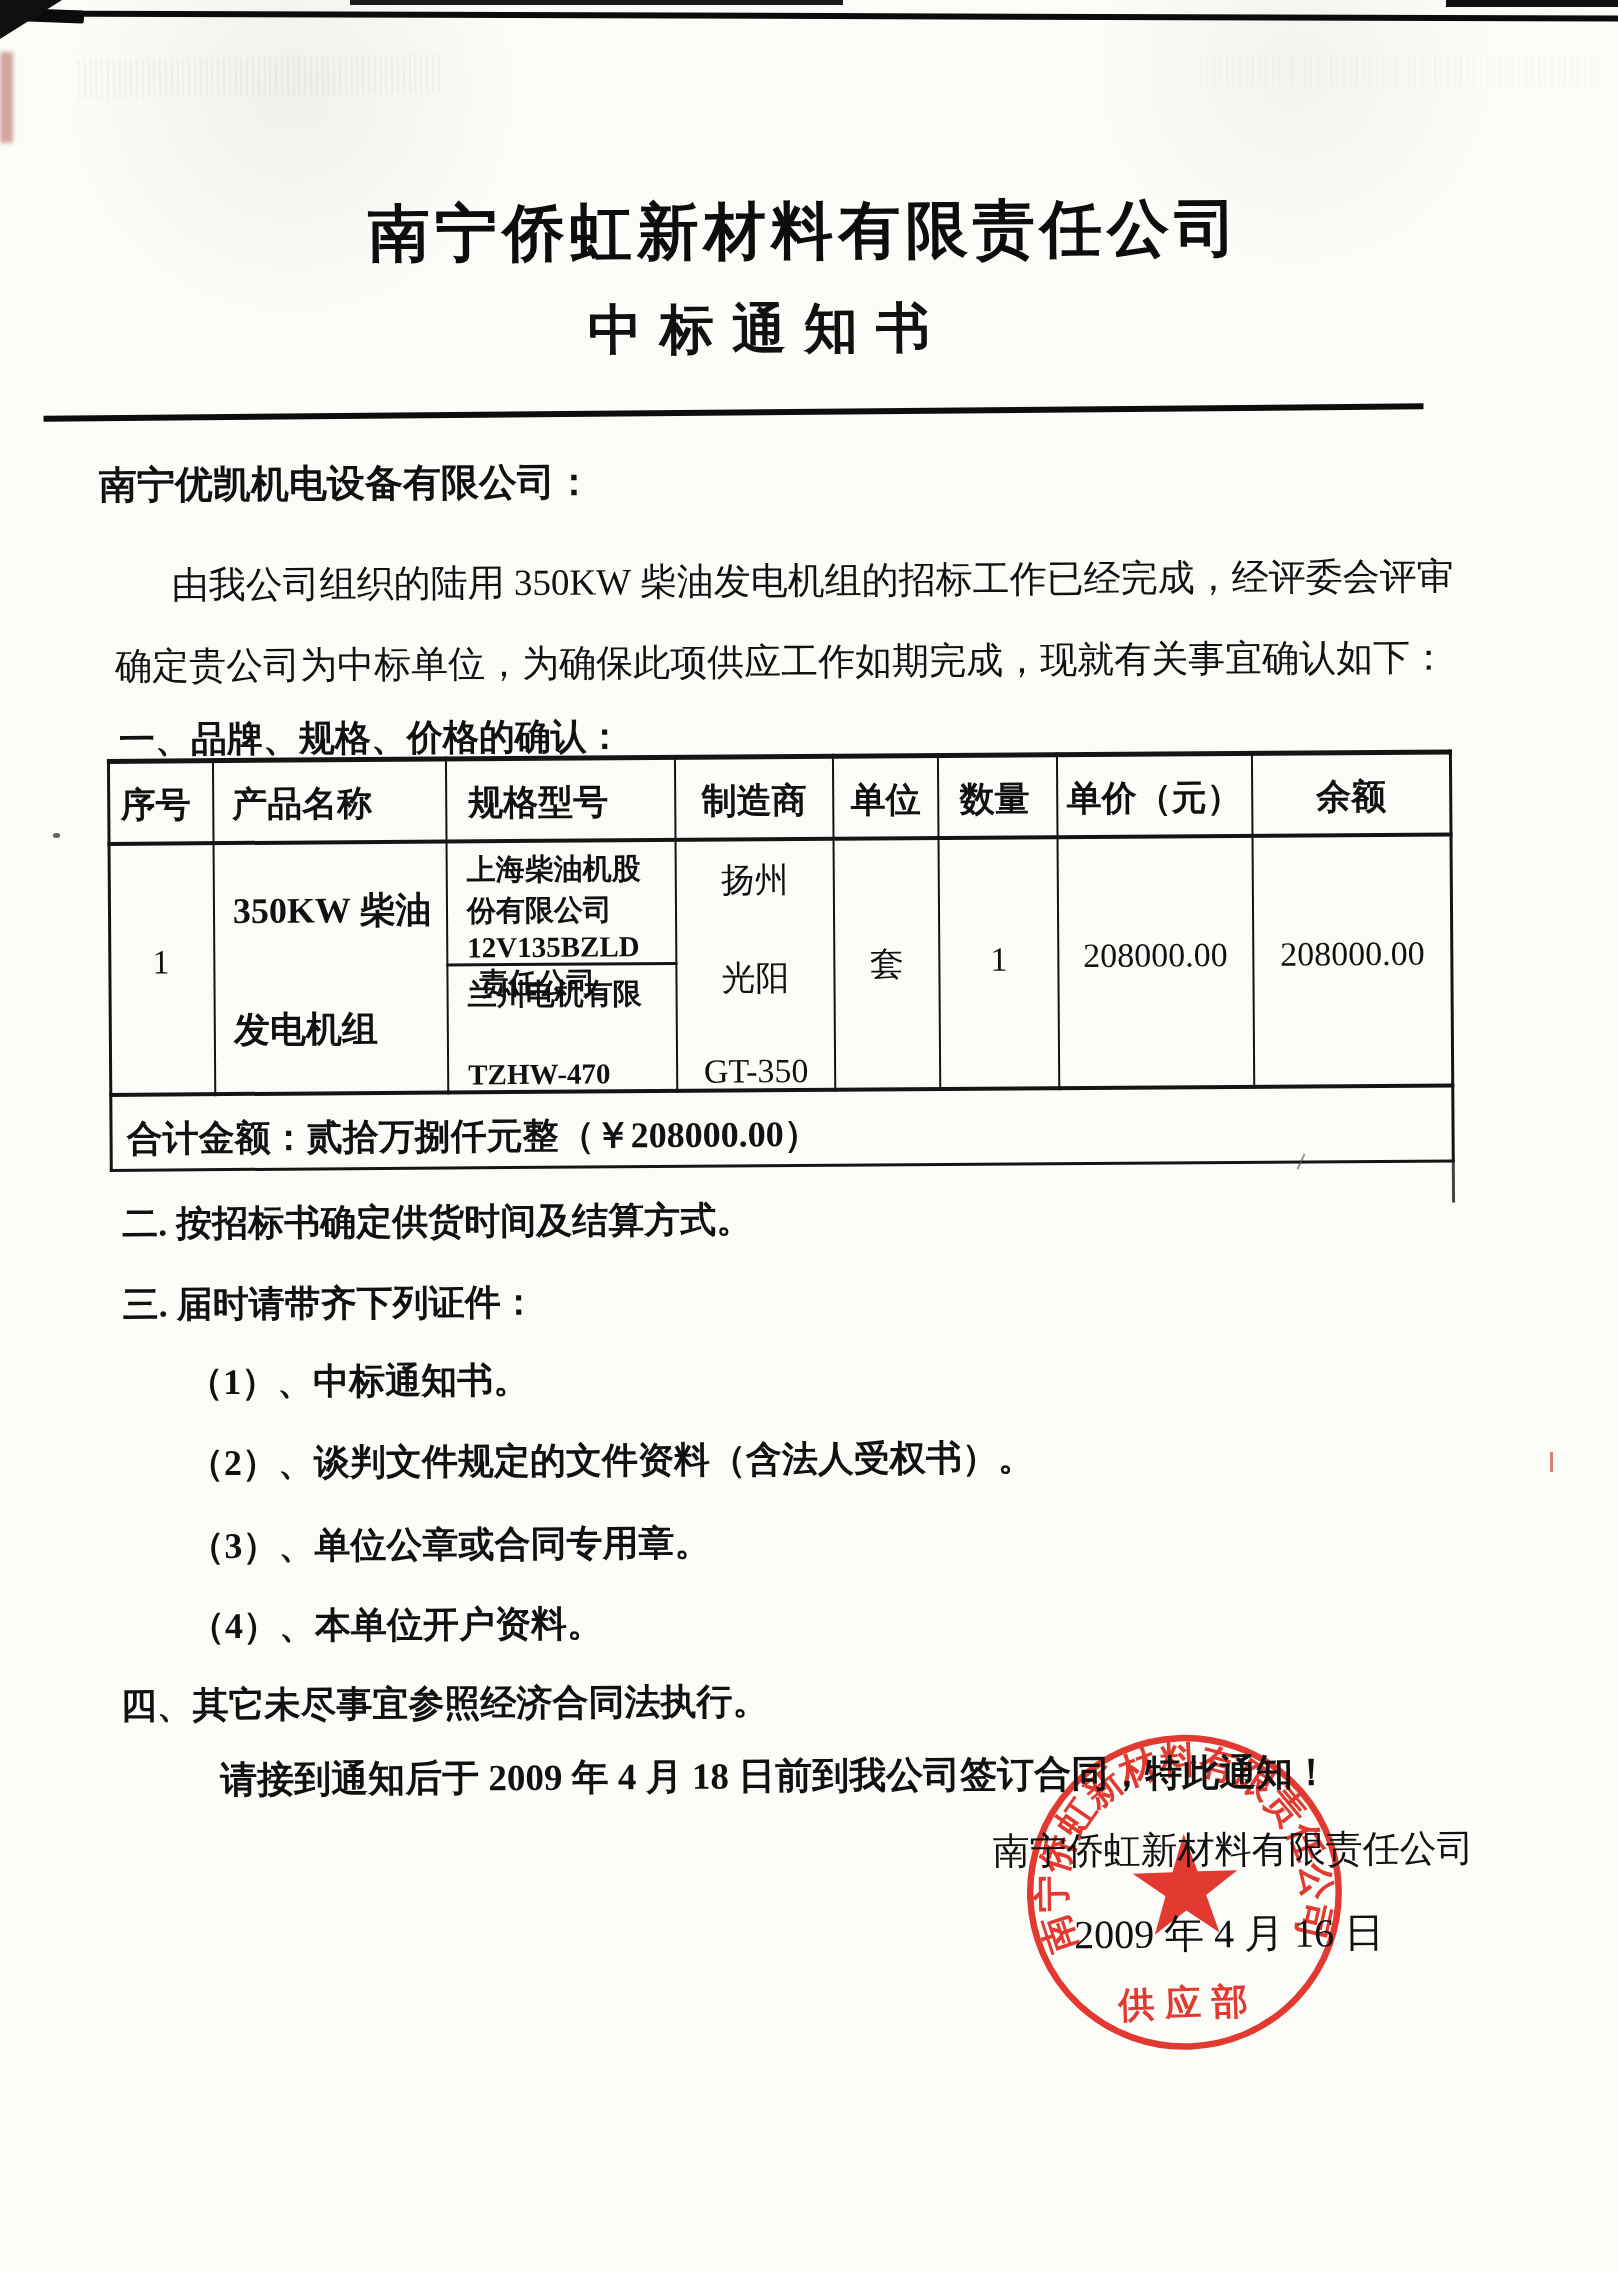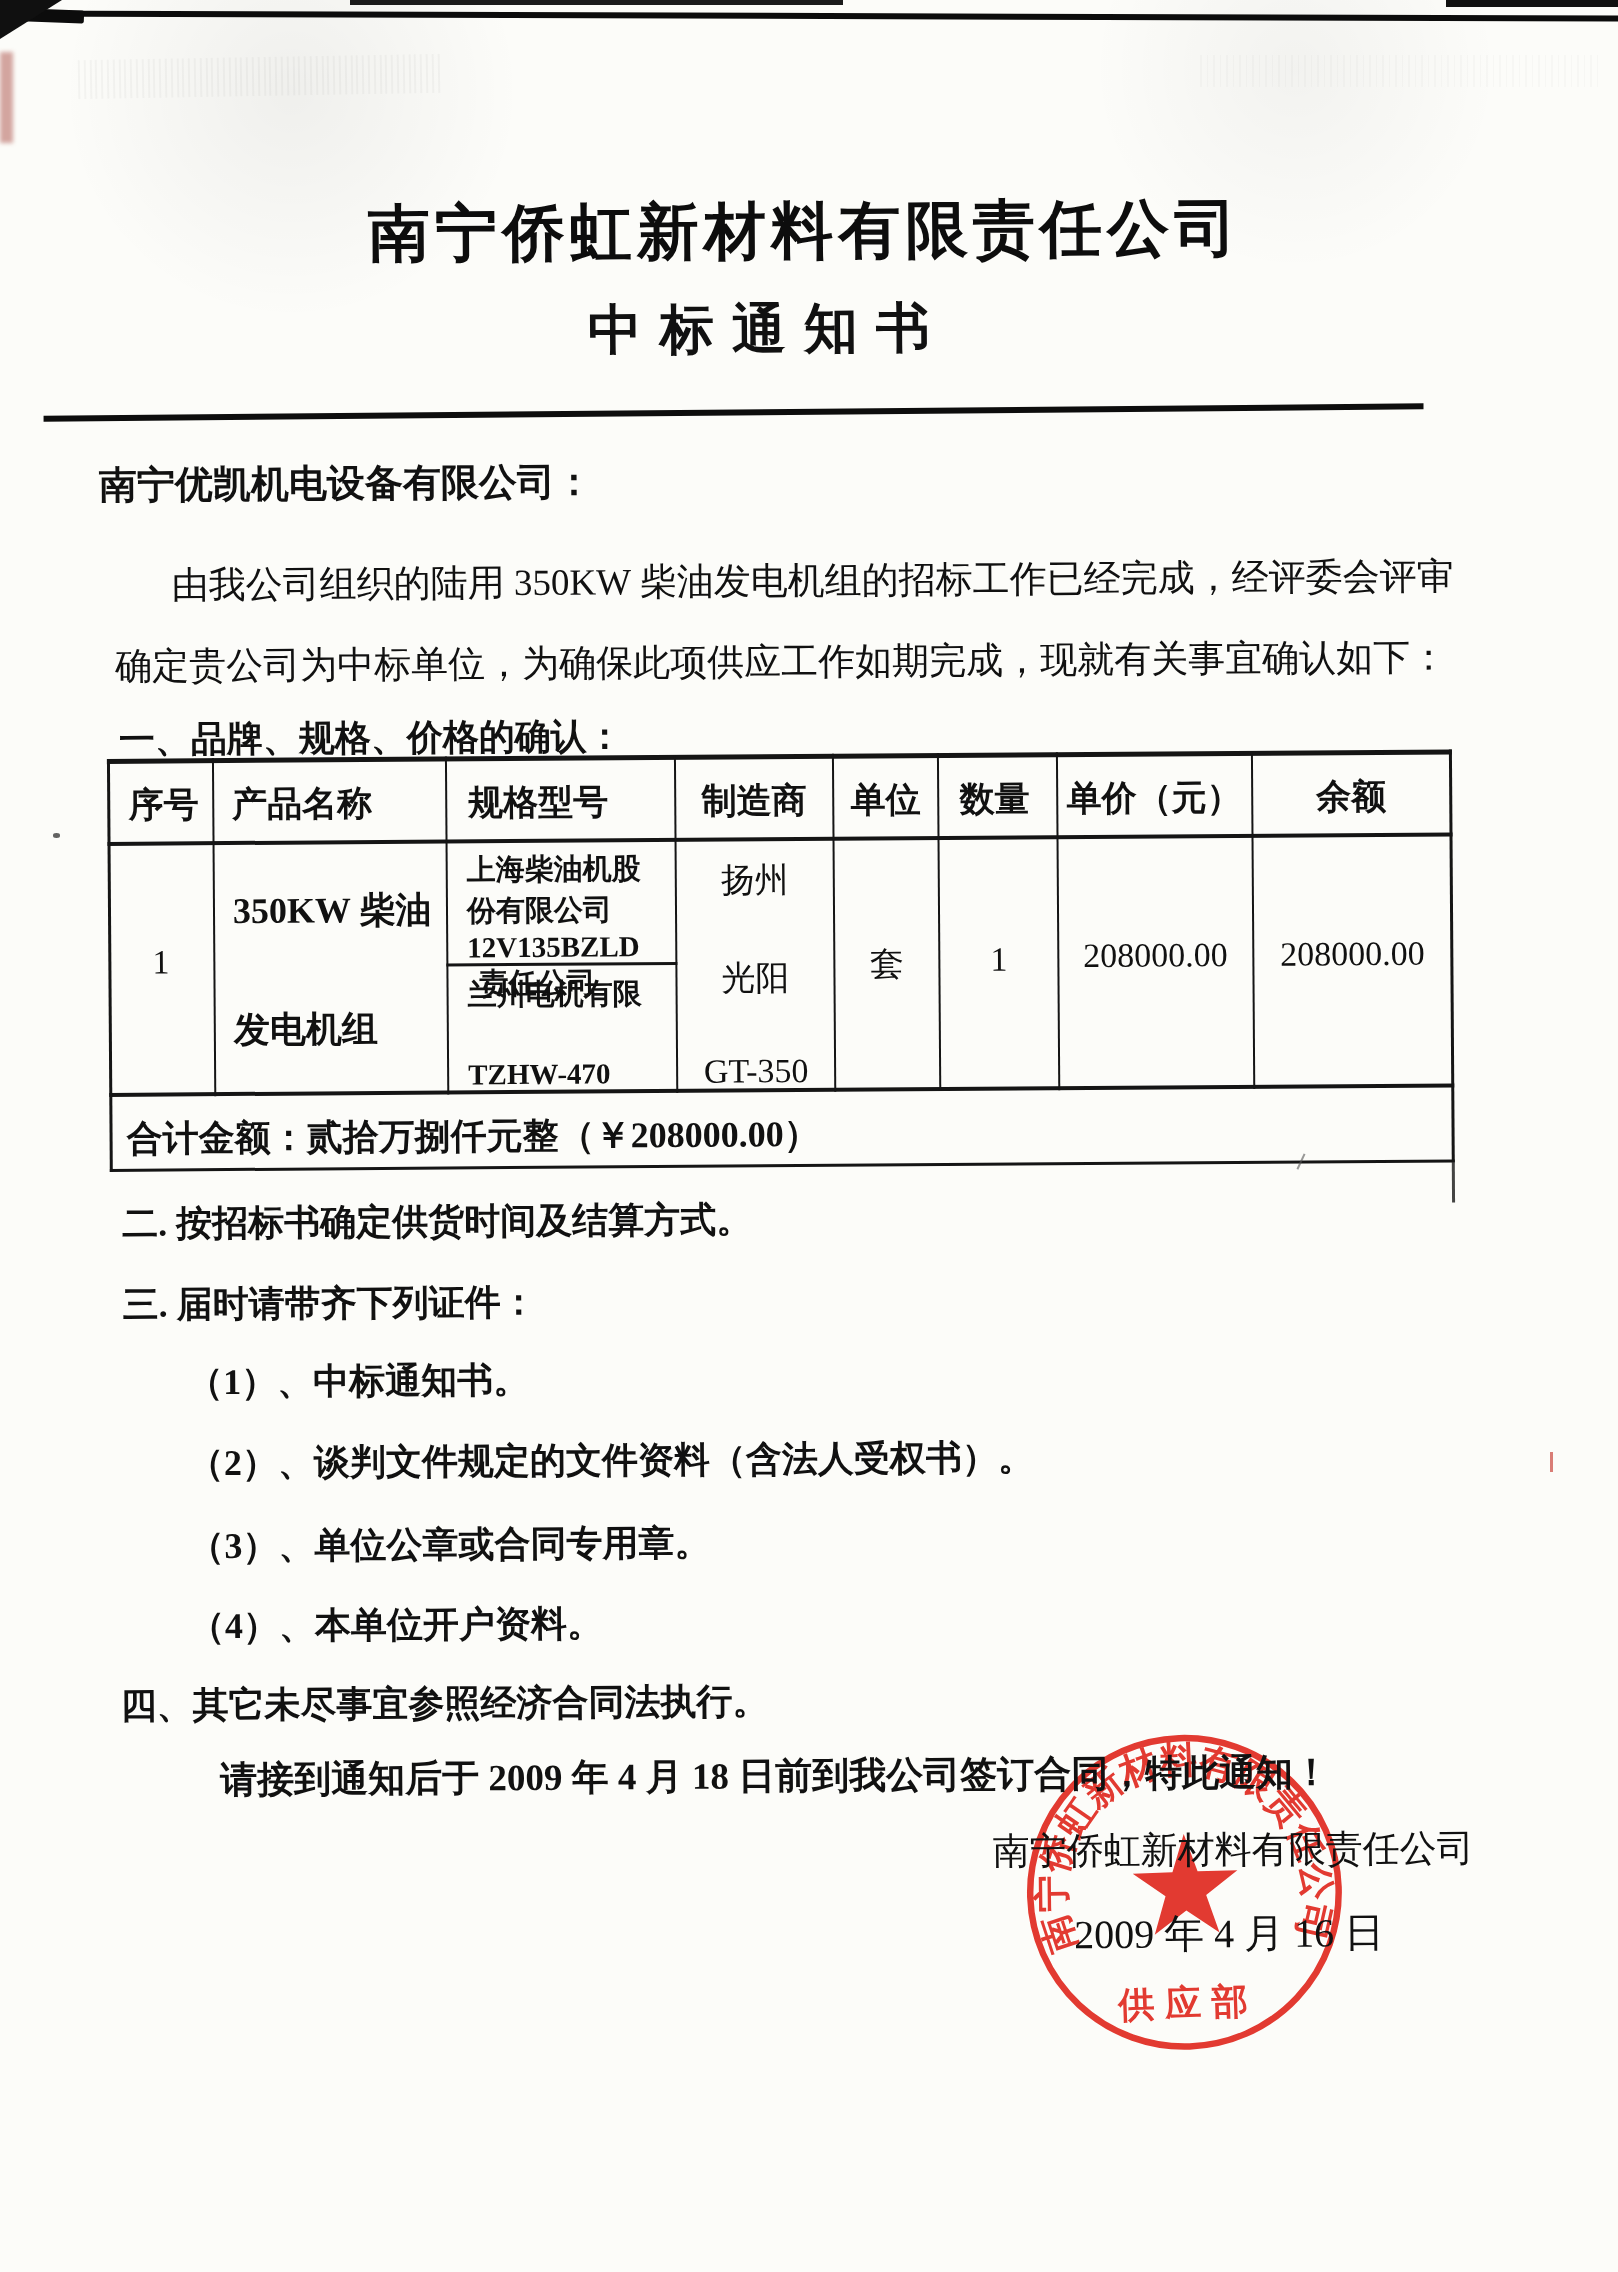--- a/index.html
+++ b/index.html
@@ -100,21 +100,21 @@
       <div class="tline" style="left:213px;top:754px;width:1.9px;height:338px;"></div>
       <div class="tline" style="left:446px;top:754px;width:1.9px;height:338px;"></div>
       <div class="tline" style="left:675px;top:754px;width:1.9px;height:338px;"></div>
       <div class="tline" style="left:833px;top:754px;width:1.9px;height:338px;"></div>
       <div class="tline" style="left:938px;top:754px;width:1.9px;height:338px;"></div>
       <div class="tline" style="left:1057px;top:754px;width:1.9px;height:338px;"></div>
       <div class="tline" style="left:1252px;top:754px;width:1.9px;height:338px;"></div>
       <div class="tline" style="left:1450px;top:754px;width:2.6px;height:413px;"></div>
       <div class="tline" style="left:1450px;top:1167px;width:2.6px;height:40px;opacity:.8;"></div>
 
-      <div class="abs th" style="left:112px;top:777px;width:105px;">序号</div>
+      <div class="abs th" style="left:104px;top:777px;width:105px;">序号</div>
       <div class="abs th" style="left:215px;top:777px;width:232px;text-align:left;padding-left:18px;">产品名称</div>
       <div class="abs th" style="left:448px;top:777px;width:227px;text-align:left;padding-left:21px;">规格型号</div>
       <div class="abs th" style="left:677px;top:777px;width:156px;">制造商</div>
       <div class="abs th" style="left:835px;top:777px;width:103px;">单位</div>
       <div class="abs th" style="left:940px;top:777px;width:111px;">数量</div>
       <div class="abs th" style="left:1058px;top:777px;width:194px;">单价（元）</div>
       <div class="abs th" style="left:1254px;top:777px;width:196px;">余额</div>
 
       <div class="abs td" style="left:108px;top:939px;width:105px;">1</div>
 

